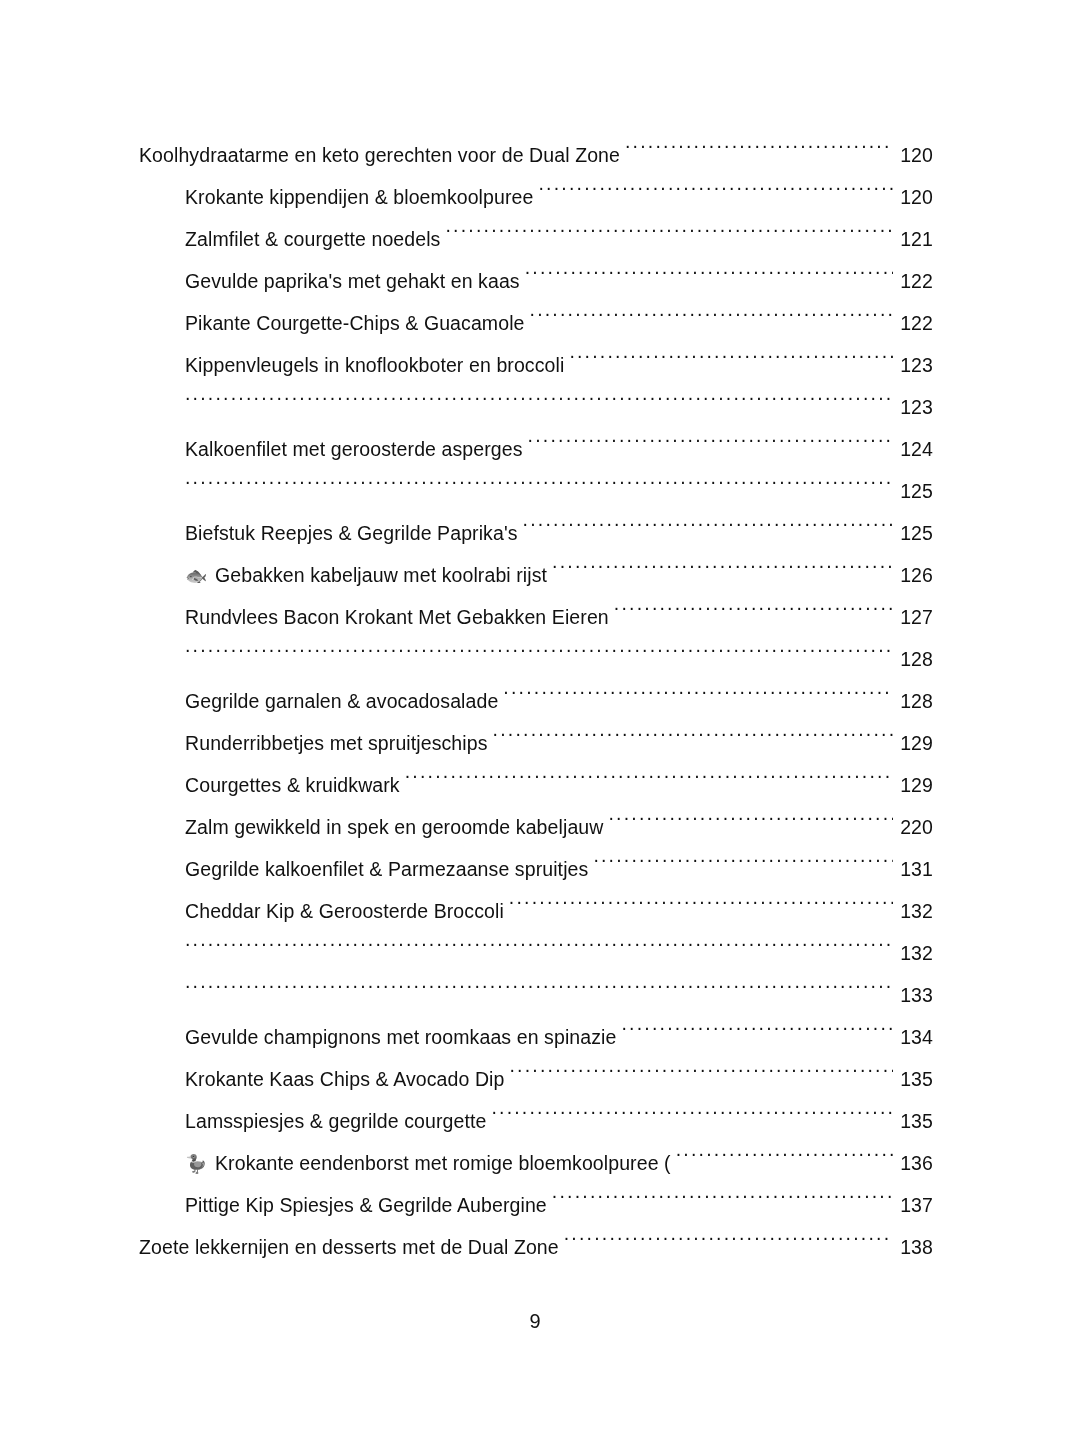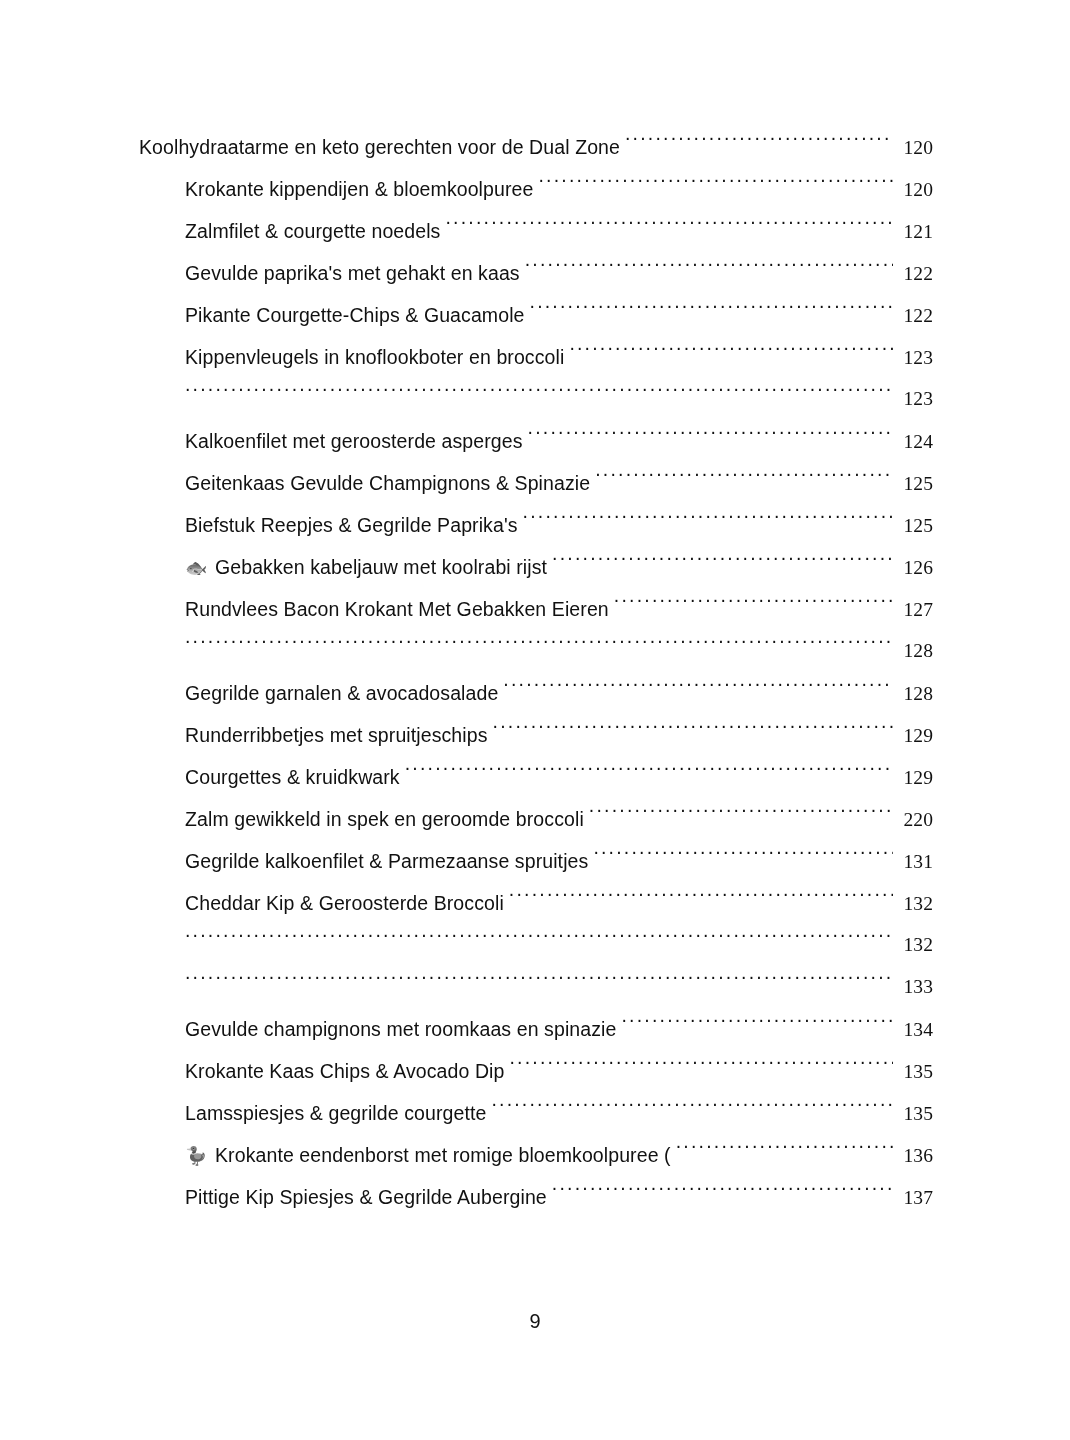--- a/index.html
+++ b/index.html
@@ -17,21 +17,21 @@
   .page {
     position: relative;
     width: 1070px;
     height: 1440px;
     background: #ffffff;
     box-sizing: border-box;
   }
   .toc {
     position: absolute;
     left: 139px;
-    top: 126px;
+    top: 134px;
     width: 794px;
   }
   .toc-entry {
     display: flex;
     align-items: baseline;
     width: 100%;
     height: 42px;
     font-size: 19.5px;
     line-height: 42px;
     color: #111111;
@@ -74,21 +74,20 @@
     white-space: nowrap;
     position: absolute;
     left: 0;
     bottom: 0;
   }
   .entry-page {
     flex: 0 0 auto;
     text-align: right;
     min-width: 38px;
     padding-left: 2px;
-    font-family: Liberation Serif, serif;
   }
   .footer-page-number {
     position: absolute;
     left: 0;
     right: 0;
     top: 1310px;
     text-align: center;
     font-size: 20px;
     color: #111111;
     font-family: "Liberation Sans", sans-serif;
@@ -133,21 +132,20 @@
       <div class="toc-entry level-2">
         <span class="leader"></span>
         <span class="entry-page">123</span>
       </div>
       <div class="toc-entry level-2">
         <span class="entry-title">Kalkoenfilet met geroosterde asperges</span>
         <span class="leader"></span>
         <span class="entry-page">124</span>
       </div>
       <div class="toc-entry level-2">
-        <span class="entry-title">Geitenkaas Gevulde Champignons &amp; Spinazie</span>
         <span class="leader"></span>
         <span class="entry-page">125</span>
       </div>
       <div class="toc-entry level-2">
         <span class="entry-title">Biefstuk Reepjes &amp; Gegrilde Paprika's</span>
         <span class="leader"></span>
         <span class="entry-page">125</span>
       </div>
       <div class="toc-entry level-2">
         <span class="entry-icon">🐟</span>
@@ -173,21 +171,21 @@
         <span class="entry-title">Runderribbetjes met spruitjeschips</span>
         <span class="leader"></span>
         <span class="entry-page">129</span>
       </div>
       <div class="toc-entry level-2">
         <span class="entry-title">Courgettes &amp; kruidkwark</span>
         <span class="leader"></span>
         <span class="entry-page">129</span>
       </div>
       <div class="toc-entry level-2">
-        <span class="entry-title">Zalm gewikkeld in spek en geroomde broccoli</span>
+        <span class="entry-title">Zalm gewikkeld in spek en geroomde kabeljauw</span>
         <span class="leader"></span>
         <span class="entry-page">220</span>
       </div>
       <div class="toc-entry level-2">
         <span class="entry-title">Gegrilde kalkoenfilet &amp; Parmezaanse spruitjes</span>
         <span class="leader"></span>
         <span class="entry-page">131</span>
       </div>
       <div class="toc-entry level-2">
         <span class="entry-title">Cheddar Kip &amp; Geroosterde Broccoli</span>
@@ -221,17 +219,22 @@
         <span class="entry-icon">🦆</span>
         <span class="entry-title">Krokante eendenborst met romige bloemkoolpuree (</span>
         <span class="leader"></span>
         <span class="entry-page">136</span>
       </div>
       <div class="toc-entry level-2">
         <span class="entry-title">Pittige Kip Spiesjes &amp; Gegrilde Aubergine</span>
         <span class="leader"></span>
         <span class="entry-page">137</span>
       </div>
+      <div class="toc-entry level-1">
+        <span class="entry-title">Zoete lekkernijen en desserts met de Dual Zone</span>
+        <span class="leader"></span>
+        <span class="entry-page">138</span>
+      </div>
     </div>
 
   <div class="footer-page-number">9</div>
 
 </div>
 
 </body></html>

